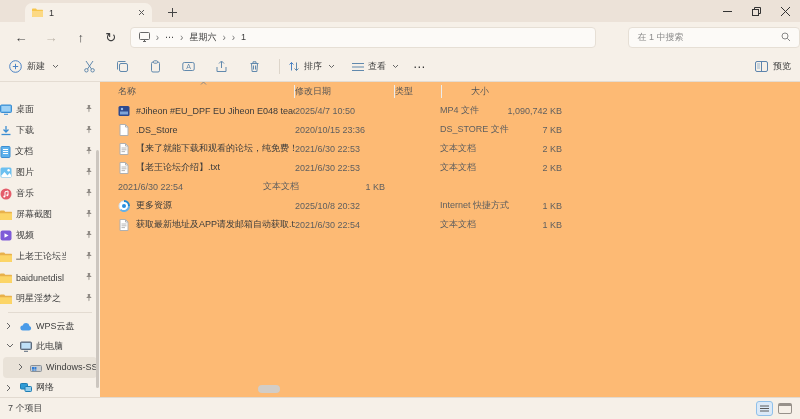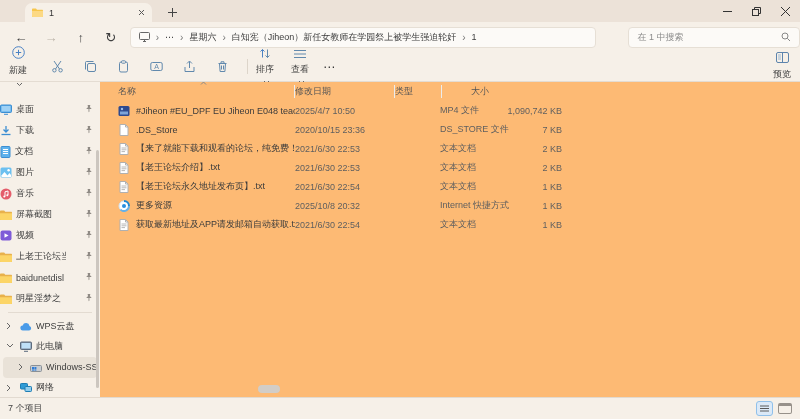--- a/index.html
+++ b/index.html
@@ -29,21 +29,21 @@
   .addr { margin-left:4px; width:468px; gap:6px; overflow:hidden; white-space:nowrap; color:#3d3d3d; }
   .crumb { white-space:nowrap; }
   .crumb-sep { color:#777; font-size:10px; }
   .searchbox { margin-left:32px; width:172px; }
   .searchbox input { flex:1; border:none; outline:none; background:transparent;
     font-family:inherit; font-size:9px; color:#555; min-width:0; }
   .searchbox input::placeholder { color:#8b8b8b; opacity:1; }
   
   .toolbar { height:30px; display:flex; align-items:center; padding:0 9px;
     border-bottom:1px solid #e4dcd2; }
-  .tbtn { display:flex; align-items:center; gap:4px; color:#3d3d3d;flex-direction:column; }
+  .tbtn { display:flex; align-items:center; gap:4px; color:#3d3d3d; }
   .icon-btn { width:33px; justify-content:center; }
   .newbtn { margin-right:14px; gap:5px; }
   .tsep { width:1px; height:15px; background:#ddd5ca; margin:0 8px; }
   .more-btn { margin-left:14px; font-size:12px; letter-spacing:1px; color:#333; }
   .preview-btn { margin-left:auto; gap:5px; }
   .chev { display:flex; margin-left:2px; }
   
   .body { position:absolute; top:82px; left:0; right:0; bottom:22px; display:flex; }
   .sidebar { width:100px; position:relative; padding-top:17px; overflow:hidden; flex-shrink:0; }
   .sitem { height:21px; display:flex; align-items:center; position:relative;
@@ -142,21 +142,20 @@
         <svg width="11" height="10" viewBox="0 0 11 10">
             <rect x="0.5" y="0.5" width="10" height="7" rx="1" fill="none" stroke="#666"></rect>
             <path d="M4 9.5h3M5.5 7.5v2" stroke="#666"></path>
           </svg>
       </span>
       <span class="crumb-sep">›</span>
       <span class="crumb">⋯</span>
       <span class="crumb-sep">›</span>
       <span class="crumb">星期六</span>
       <span class="crumb-sep">›</span>
-      <span class="crumb">白知宪（Jiheon）新任女教师在学园祭上被学生强迫轮奸</span>
       <span class="crumb-sep">›</span>
       <span class="crumb">1</span>
     </div>
 
     <div class="pill searchbox">
       <input value="" placeholder="在 1 中搜索" style="">
       <span>
         <svg width="10" height="10" viewBox="0 0 10 10">
             <circle cx="4" cy="4" r="3" fill="none" stroke="#888"></circle>
             <path d="M6.3 6.3L9 9" stroke="#888"></path>
@@ -563,30 +562,20 @@
                 </svg>
               </span>
             <span>【老王论坛介绍】.txt</span>
           </div>
           <div class="c-date">2021/6/30 22:53</div>
           <div class="c-type">文本文档</div>
           <div class="c-size">2 KB</div>
         </div>
 
         <div class="lrow">
-          <div class="c-name">
-            <span class="ficon">
-                <svg width="10" height="12" viewBox="0 0 10 12">
-                  <path d="M1 .5h5.5L9 3v8.5H1z" fill="#fff" stroke="#b0b0b0"></path>
-                  <path d="M6.5.5V3H9" fill="none" stroke="#b0b0b0"></path>
-                  <path d="M2.5 5h5M2.5 6.8h5M2.5 8.6h3.5" stroke="#9a9a9a" stroke-width="0.7"></path>
-                </svg>
-              </span>
-            <span>【老王论坛永久地址发布页】.txt</span>
-          </div>
           <div class="c-date">2021/6/30 22:54</div>
           <div class="c-type">文本文档</div>
           <div class="c-size">1 KB</div>
         </div>
 
         <div class="lrow">
           <div class="c-name">
             <span class="ficon">
                 <svg width="12" height="12" viewBox="0 0 12 12">
                   <circle cx="6" cy="6" r="5" fill="#fff" stroke="#cfe3f5"></circle>

